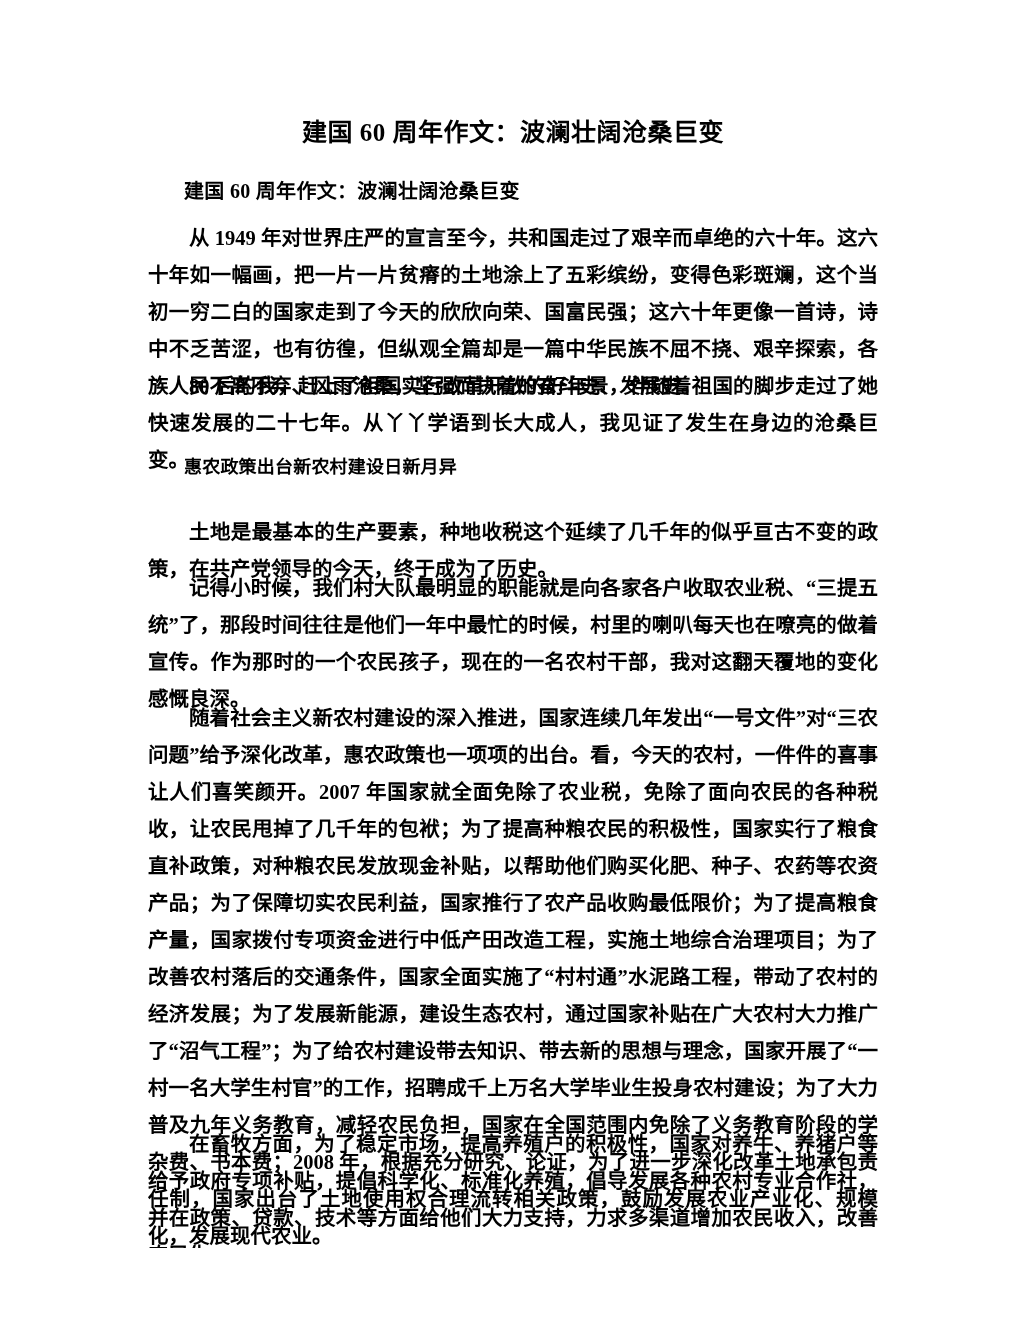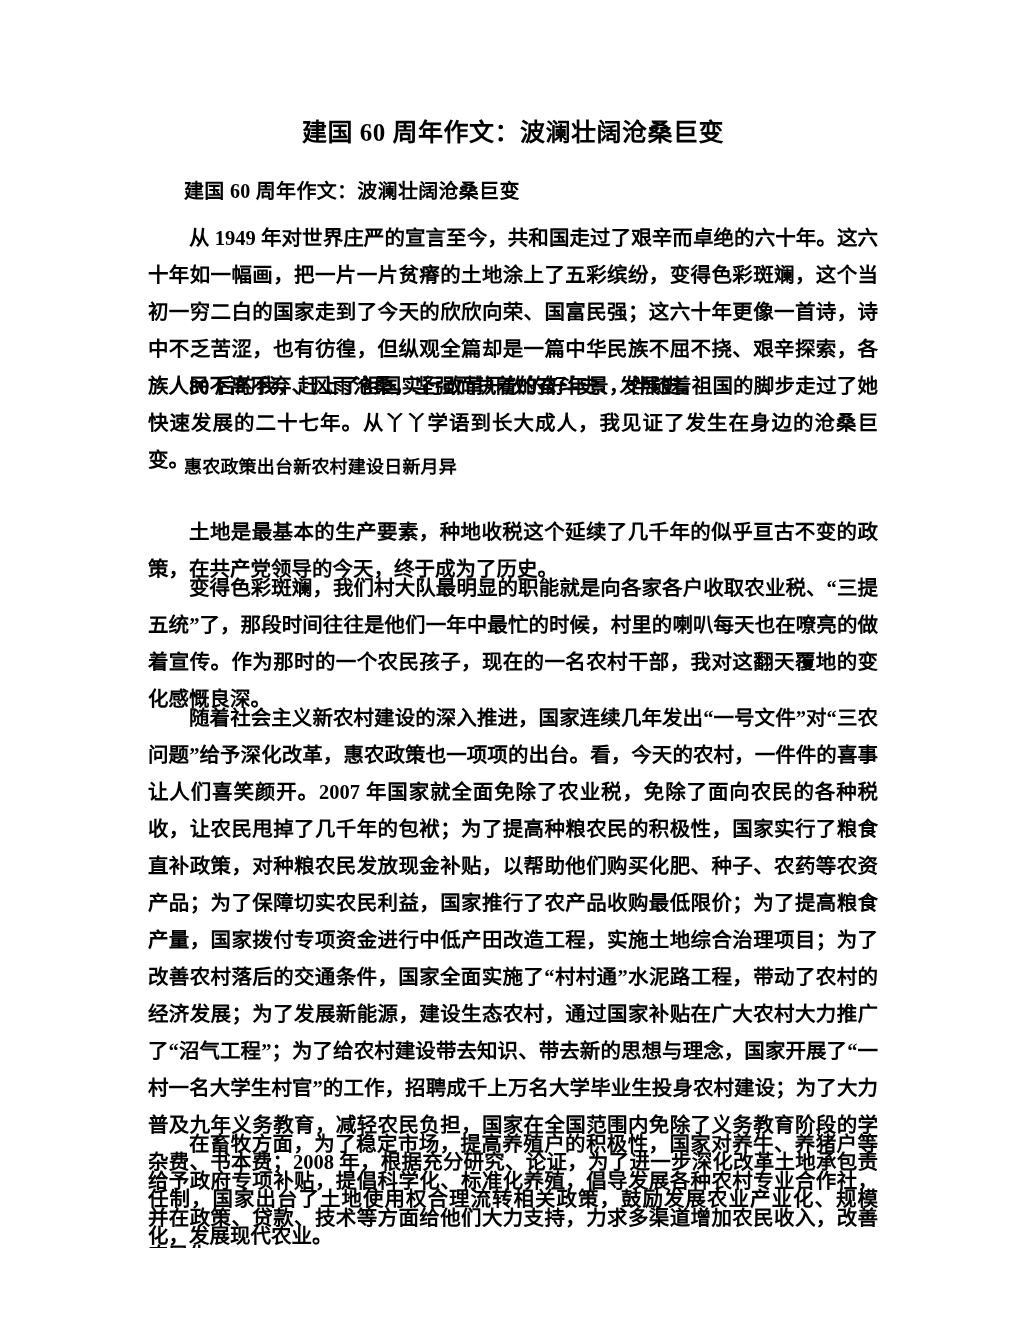--- a/index.html
+++ b/index.html
@@ -118,20 +118,20 @@
     <p class="doc-subtitle">建国 60 周年作文：波澜壮阔沧桑巨变</p>
 
     <p class="para para-p1">从 1949 年对世界庄严的宣言至今，共和国走过了艰辛而卓绝的六十年。这六十年如一幅画，把一片一片贫瘠的土地涂上了五彩缤纷，变得色彩斑斓，这个当初一穷二白的国家走到了今天的欣欣向荣、国富民强；这六十年更像一首诗，诗中不乏苦涩，也有彷徨，但纵观全篇却是一篇中华民族不屈不挠、艰辛探索，各族人民不离不弃、风雨沧桑，坚强而执着的奋斗史、发展史。</p>
 
     <p class="para para-p2">80 后的我，赶上了祖国实行改革开放的好年景，伴随着祖国的脚步走过了她快速发展的二十七年。从丫丫学语到长大成人，我见证了发生在身边的沧桑巨变。</p>
 
     <p class="doc-subheading">惠农政策出台新农村建设日新月异</p>
 
     <p class="para para-p3">土地是最基本的生产要素，种地收税这个延续了几千年的似乎亘古不变的政策，在共产党领导的今天，终于成为了历史。</p>
 
-    <p class="para para-p4">变得色彩斑斓，我们村大队最明显的职能就是向各家各户收取农业税、“三提五统”了，那段时间往往是他们一年中最忙的时候，村里的喇叭每天也在嘹亮的做着宣传。作为那时的一个农民孩子，现在的一名农村干部，我对这翻天覆地的变化感慨良深。</p>
+    <p class="para para-p4">记得小时候，我们村大队最明显的职能就是向各家各户收取农业税、“三提五统”了，那段时间往往是他们一年中最忙的时候，村里的喇叭每天也在嘹亮的做着宣传。作为那时的一个农民孩子，现在的一名农村干部，我对这翻天覆地的变化感慨良深。</p>
 
     <p class="para para-p5">随着社会主义新农村建设的深入推进，国家连续几年发出“一号文件”对“三农问题”给予深化改革，惠农政策也一项项的出台。看，今天的农村，一件件的喜事让人们喜笑颜开。2007 年国家就全面免除了农业税，免除了面向农民的各种税收，让农民甩掉了几千年的包袱；为了提高种粮农民的积极性，国家实行了粮食直补政策，对种粮农民发放现金补贴，以帮助他们购买化肥、种子、农药等农资产品；为了保障切实农民利益，国家推行了农产品收购最低限价；为了提高粮食产量，国家拨付专项资金进行中低产田改造工程，实施土地综合治理项目；为了改善农村落后的交通条件，国家全面实施了“村村通”水泥路工程，带动了农村的经济发展；为了发展新能源，建设生态农村，通过国家补贴在广大农村大力推广了“沼气工程”；为了给农村建设带去知识、带去新的思想与理念，国家开展了“一村一名大学生村官”的工作，招聘成千上万名大学毕业生投身农村建设；为了大力普及九年义务教育，减轻农民负担，国家在全国范围内免除了义务教育阶段的学杂费、书本费；2008 年，根据充分研究、论证，为了进一步深化改革土地承包责任制，国家出台了土地使用权合理流转相关政策，鼓励发展农业产业化、规模化，发展现代农业。</p>
 
     <p class="para para-p6 para-clip">在畜牧方面，为了稳定市场，提高养殖户的积极性，国家对养牛、养猪户等给予政府专项补贴，提倡科学化、标准化养殖，倡导发展各种农村专业合作社，并在政策、贷款、技术等方面给他们大力支持，力求多渠道增加农民收入，改善农民生</p>
 
   </div>
 </div>
 
 </body></html>

